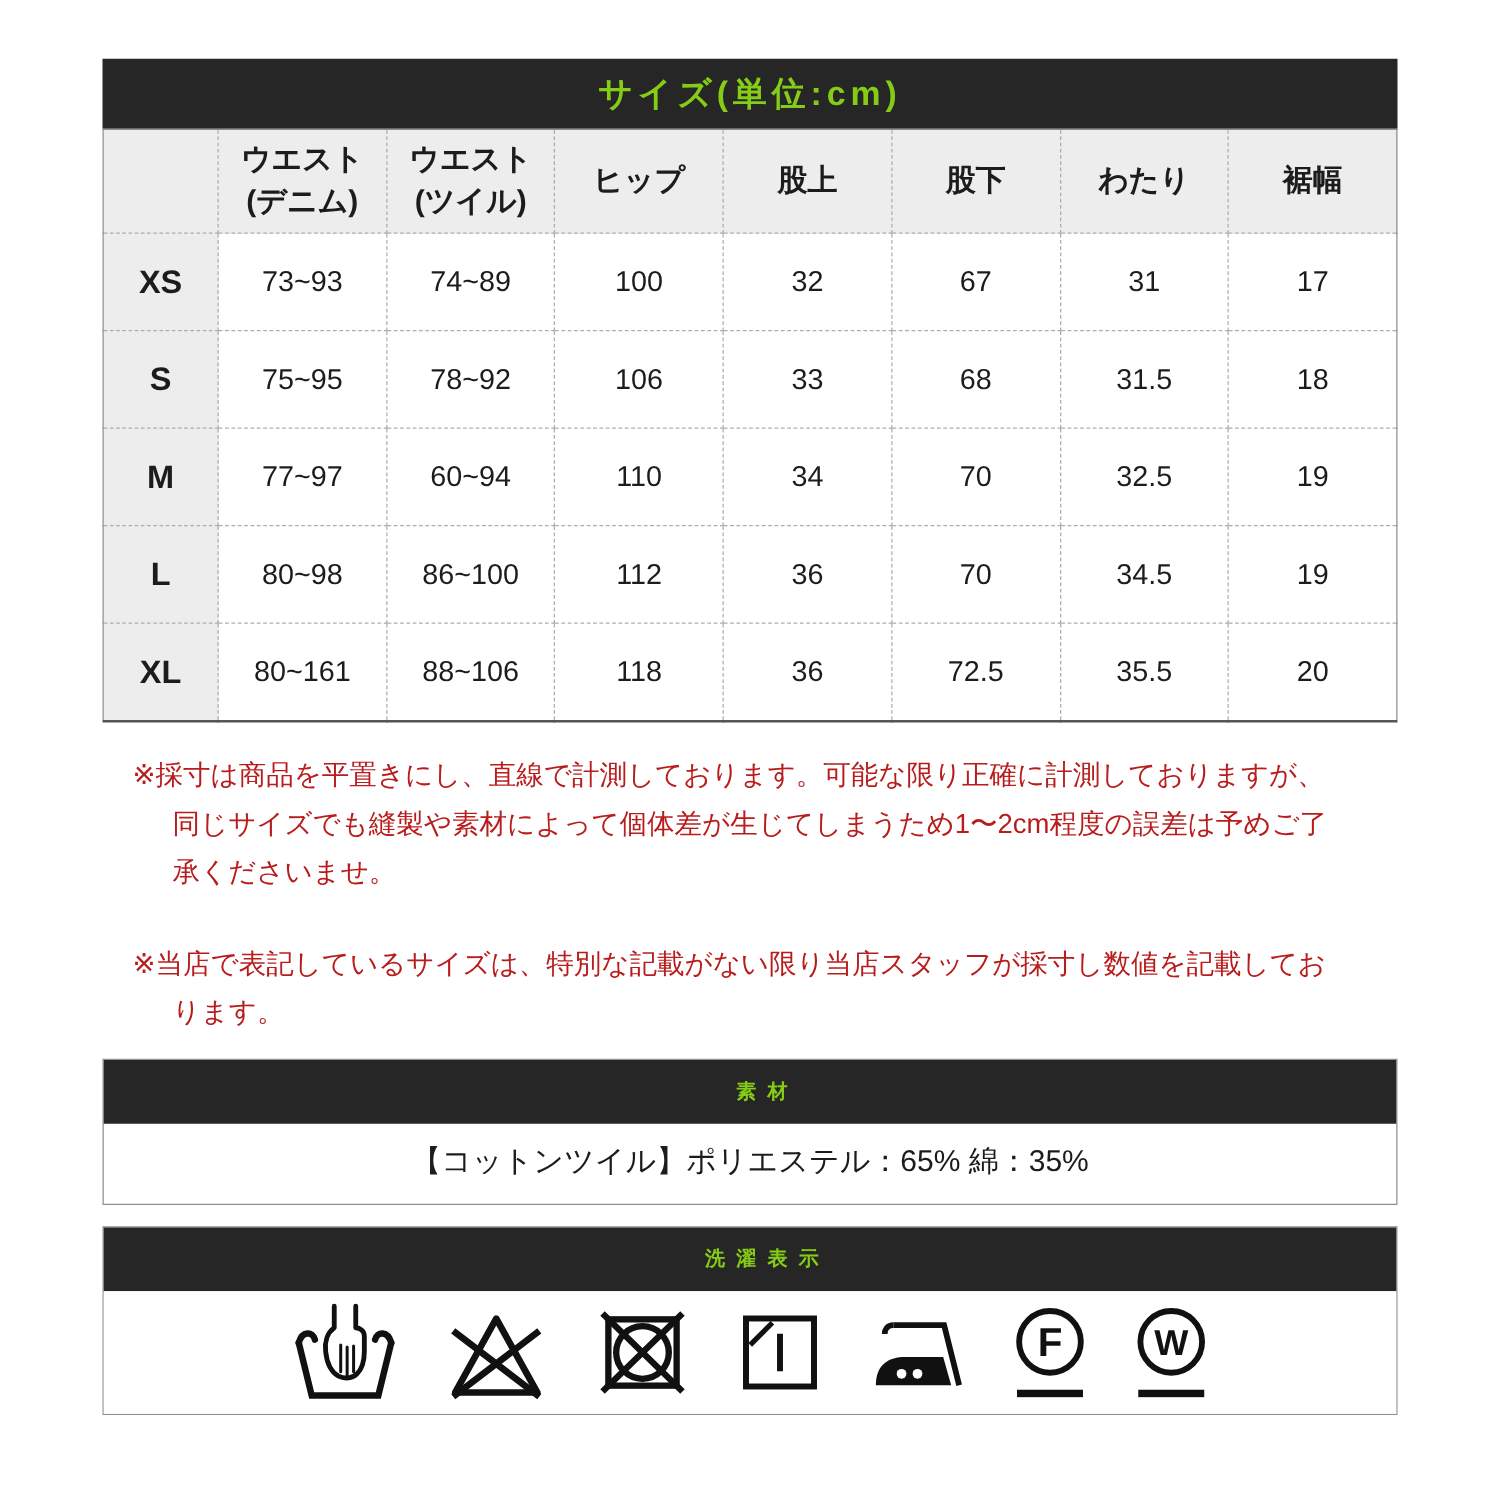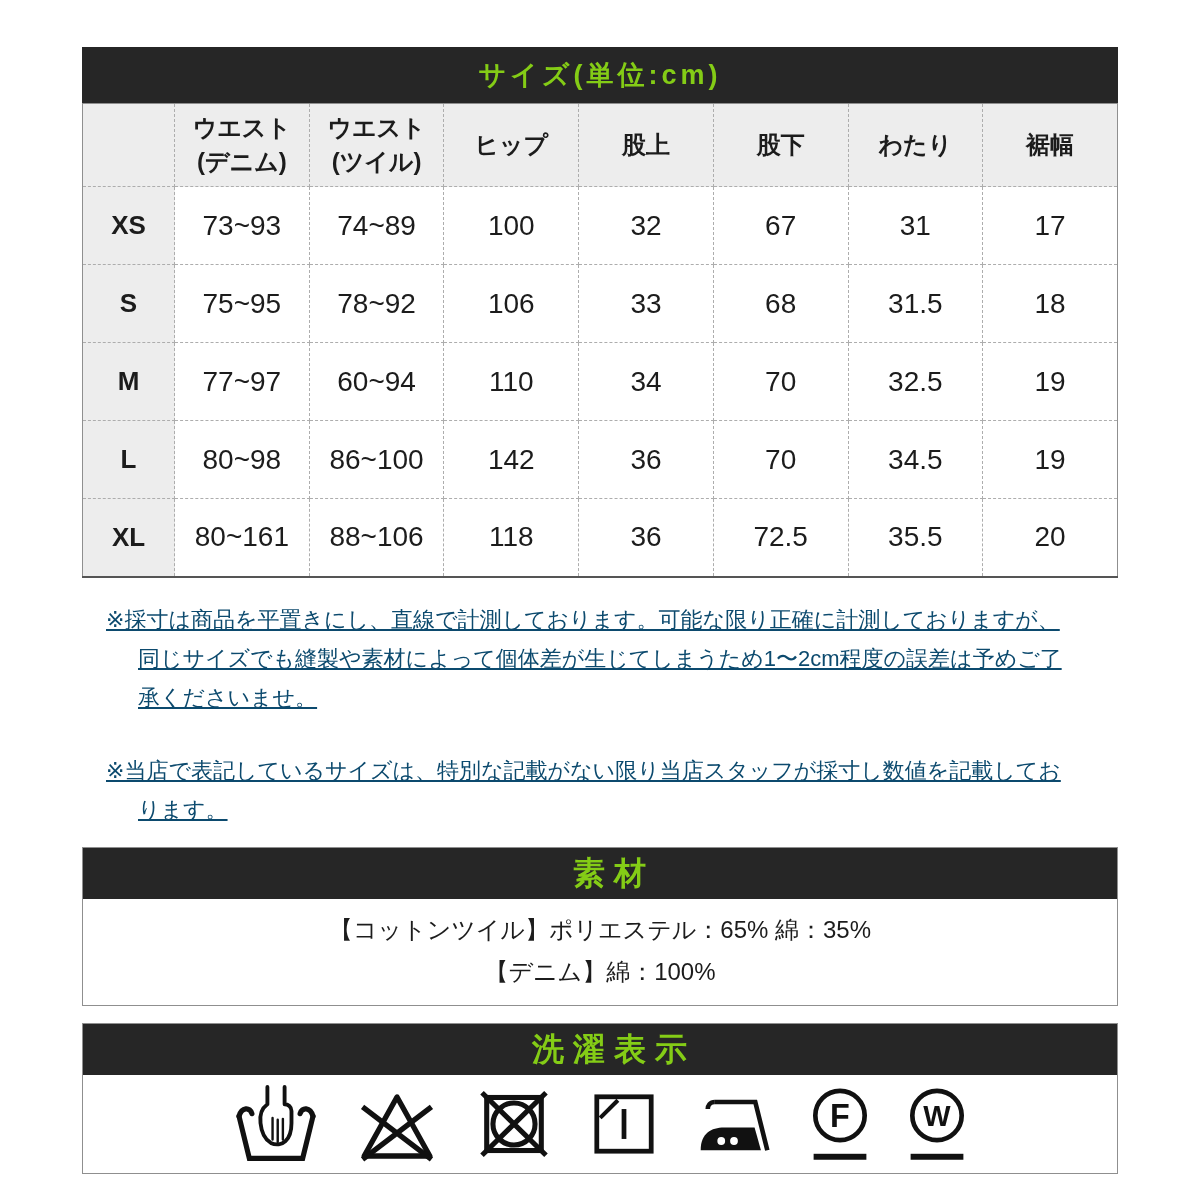--- a/index.html
+++ b/index.html
@@ -27,34 +27,34 @@
     border:1px dashed #adadad; text-align:center; vertical-align:middle; padding:0;
   }
   table.size-table thead th {
     height:83px; background:#ededed; font-size:24px; font-weight:bold;
     white-space:pre-line; line-height:1.4;
   }
   table.size-table tbody th {
     background:#ededed; font-weight:bold; font-size:26px;margin-top:19px;
   }
   table.size-table tbody td {
-    height:78px; background:#ffffff; font-size:28px; font-weight:normal;
+    height:78px; background:#ffffff; font-size:23px; font-weight:normal;
   }
 
   
   .note {
     width:958px; margin:0 0 0 106px; font-size:22px; line-height:39px;
-    padding-left:32px; text-indent:-32px; color:#0c4a6e;text-decoration:underline;
+    padding-left:32px; text-indent:-32px; color:#b91c1c;
   }
   .note-1 { margin-top:22px; }
   .note-2 { margin-top:34px; }
 
   
   .material-box { margin-top:18px; border:1px solid #8f8f8f; }
-  .section-bar { height:51px; line-height:51px; font-size:32px; letter-spacing:9px;padding-left:28px; }
+  .section-bar { height:51px; line-height:51px; font-size:16px; letter-spacing:9px;padding-left:28px; }
   .material-body { padding:10px 0 12px; text-align:center; font-size:24px; line-height:42px; }
 
   
   .wash-box { margin-top:17px; border:1px solid #8f8f8f; }
   .wash-body {
     height:98px; display:flex; justify-content:center; align-items:center; gap:37px;
     background:#ffffff;
   }
   .wash-body svg { display:block; }
 </style>
@@ -116,21 +116,21 @@
           <td>110</td>
           <td>34</td>
           <td>70</td>
           <td>32.5</td>
           <td>19</td>
         </tr>
         <tr>
           <th>L</th>
           <td>80~98</td>
           <td>86~100</td>
-          <td>142</td>
+          <td>112</td>
           <td>36</td>
           <td>70</td>
           <td>34.5</td>
           <td>19</td>
         </tr>
         <tr>
           <th>XL</th>
           <td>80~161</td>
           <td>88~106</td>
           <td>118</td>
@@ -143,21 +143,20 @@
   </table>
 </div>
 
 <p class="note note-1">※採寸は商品を平置きにし、直線で計測しております。可能な限り正確に計測しておりますが、同じサイズでも縫製や素材によって個体差が生じてしまうため1〜2cm程度の誤差は予めご了承くださいませ。</p>
 <p class="note note-2">※当店で表記しているサイズは、特別な記載がない限り当店スタッフが採寸し数値を記載しております。</p>
 
 <div class="panel material-box">
   <div class="bar section-bar">素材</div>
   <div class="material-body">
     <div>【コットンツイル】ポリエステル：65% 綿：35%</div>
-    <div>【デニム】綿：100%</div>
   </div>
 </div>
 
 <div class="panel wash-box">
   <div class="bar section-bar">洗濯表示</div>
   <div class="wash-body">
 
     <svg width="86" height="80" viewBox="0 0 100 90" fill="none" stroke="#111" stroke-width="6" stroke-linecap="round">
       <path d="M7,36 C10,25 20,25 22,33"></path>
       <path d="M93,36 C90,25 80,25 78,33"></path>

